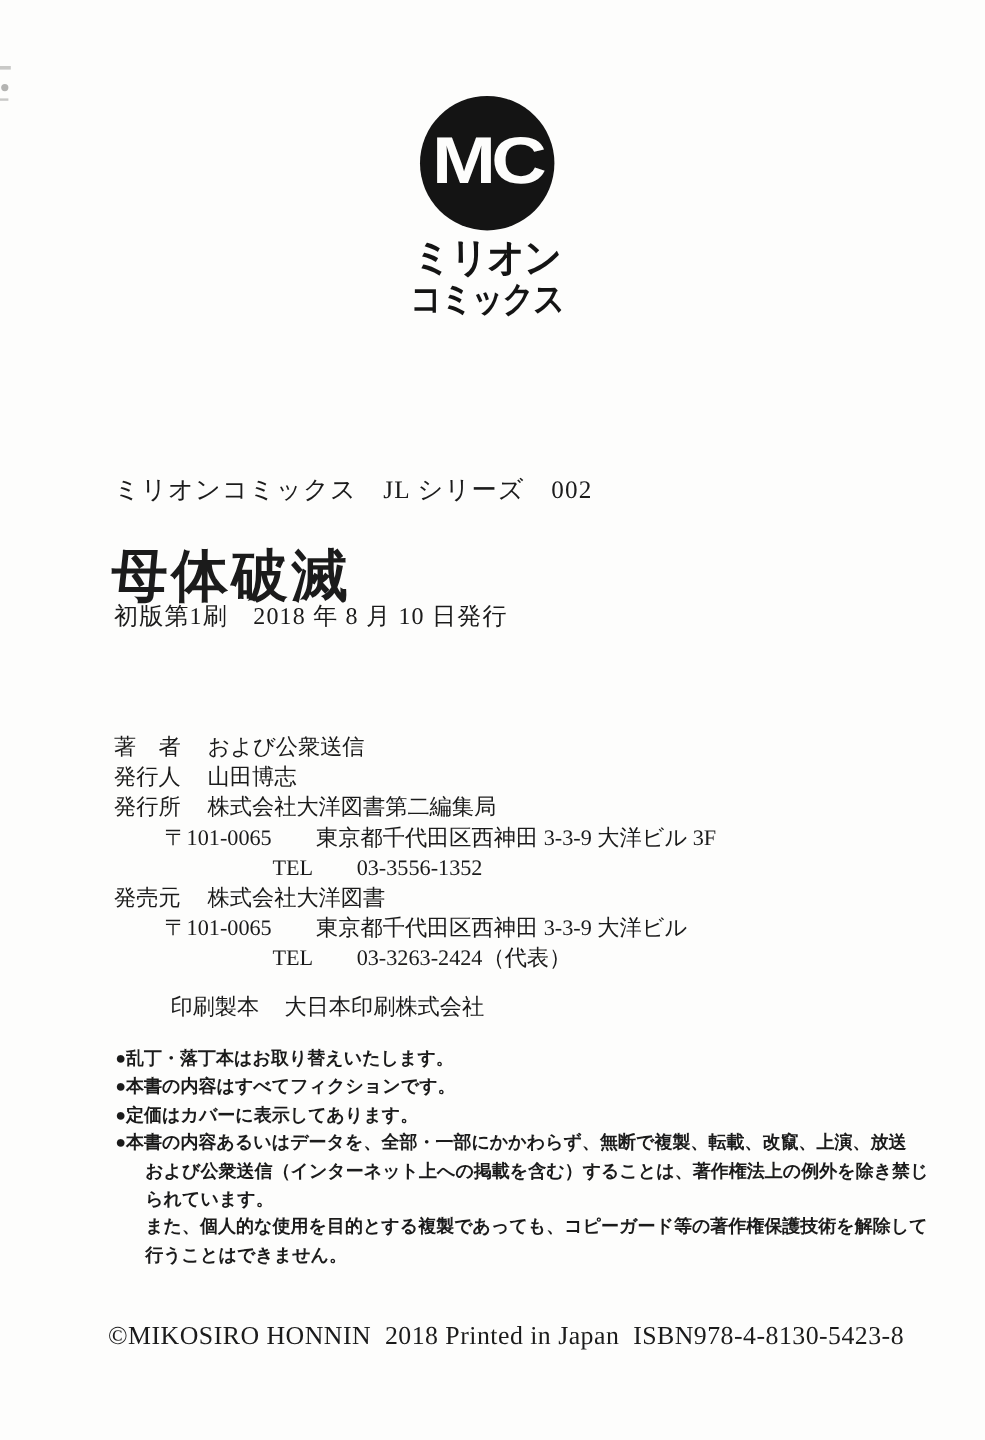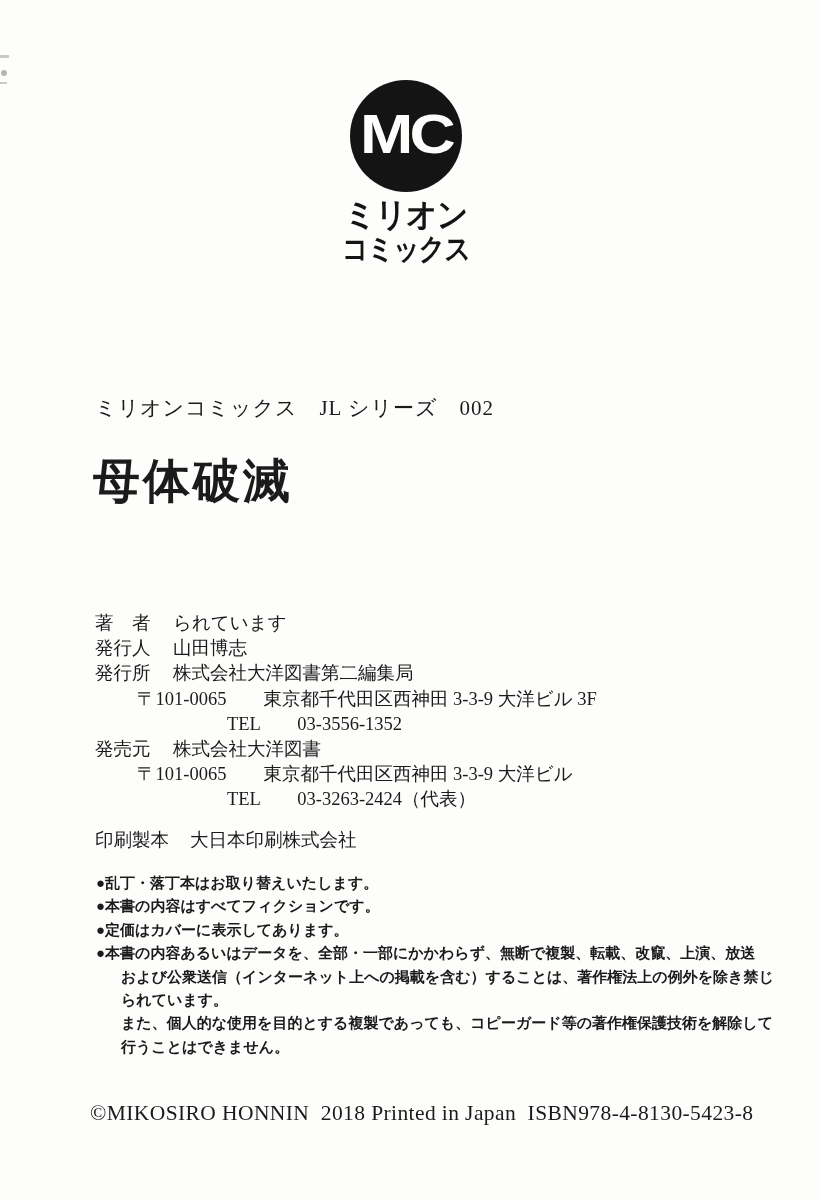--- a/index.html
+++ b/index.html
@@ -37,21 +37,21 @@
         letter-spacing:3px;line-height:1.1;margin-top:32px;}
   .edition{position:absolute;left:95px;top:500px;font-size:20px;letter-spacing:1px;white-space:pre;}
 
   
   .credits{position:absolute;left:95px;top:611px;font-size:18.5px;line-height:25.2px;}
   .crow{display:flex;white-space:pre;}
   .lbl{min-width:78px;}
   .ind1{padding-left:42px;}
   .ind2{padding-left:132px;}
   .printer{margin-top:15px;}
-  .printer .lbl{min-width:95px;}
+  .printer .lbl{min-width:95px;margin-left:47px;}
 
   
   .notices{position:absolute;left:96px;top:872px;width:660px;
         font-size:15px;line-height:23.4px;font-weight:600;}
   .note{padding-left:25px;text-indent:-25px;white-space:pre;}
   .note.cont{text-indent:0;}
 
   
   .copyright{position:absolute;left:90px;top:1101px;font-size:21.5px;
         letter-spacing:0.4px;white-space:pre;}
@@ -68,25 +68,26 @@
   <div class="logo">
     <div class="logo-circle">
       <span class="logo-mc">MC</span>
     </div>
     <div class="logo-name ln1">ミリオン</div>
     <div class="logo-name ln2">コミックス</div>
   </div>
 
   <div class="series">ミリオンコミックス　JL シリーズ　002</div>
   <div class="title">母体破滅</div>
+  <div class="edition">初版第1刷　2018 年 8 月 10 日発行</div>
 
   <div class="credits">
     <div class="crow">
       <span class="lbl">著　者</span>
-      <span>られています</span>
+      <span>および公衆送信</span>
     </div>
     <div class="crow">
       <span class="lbl">発行人</span>
       <span>山田博志</span>
     </div>
     <div class="crow">
       <span class="lbl">発行所</span>
       <span>株式会社大洋図書第二編集局</span>
     </div>
     <div class="crow ind1">

